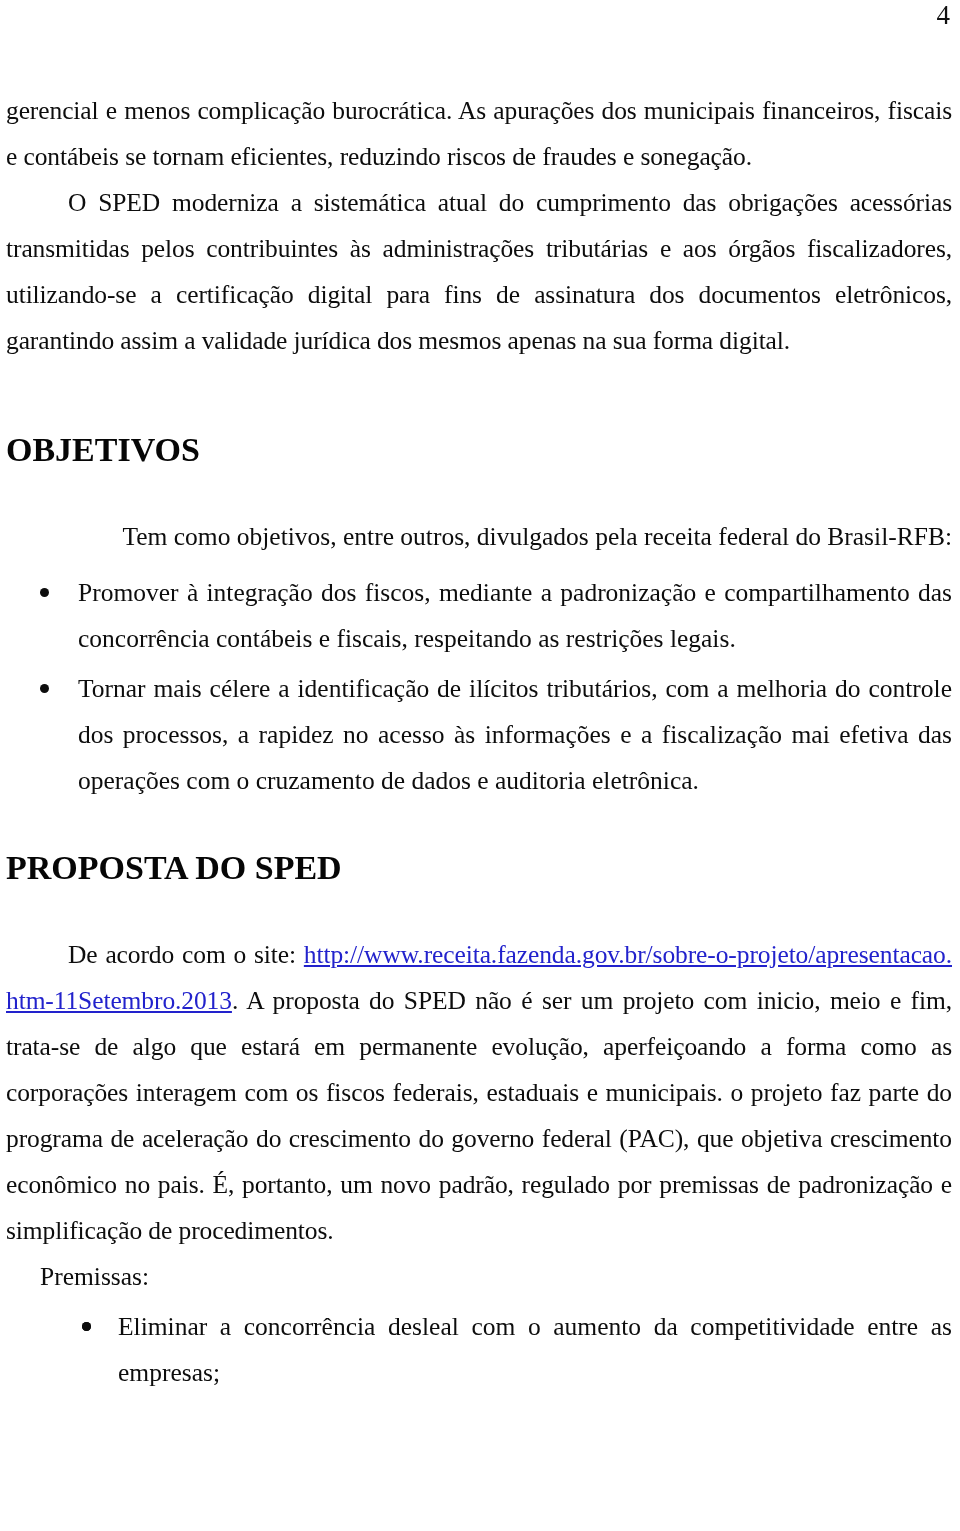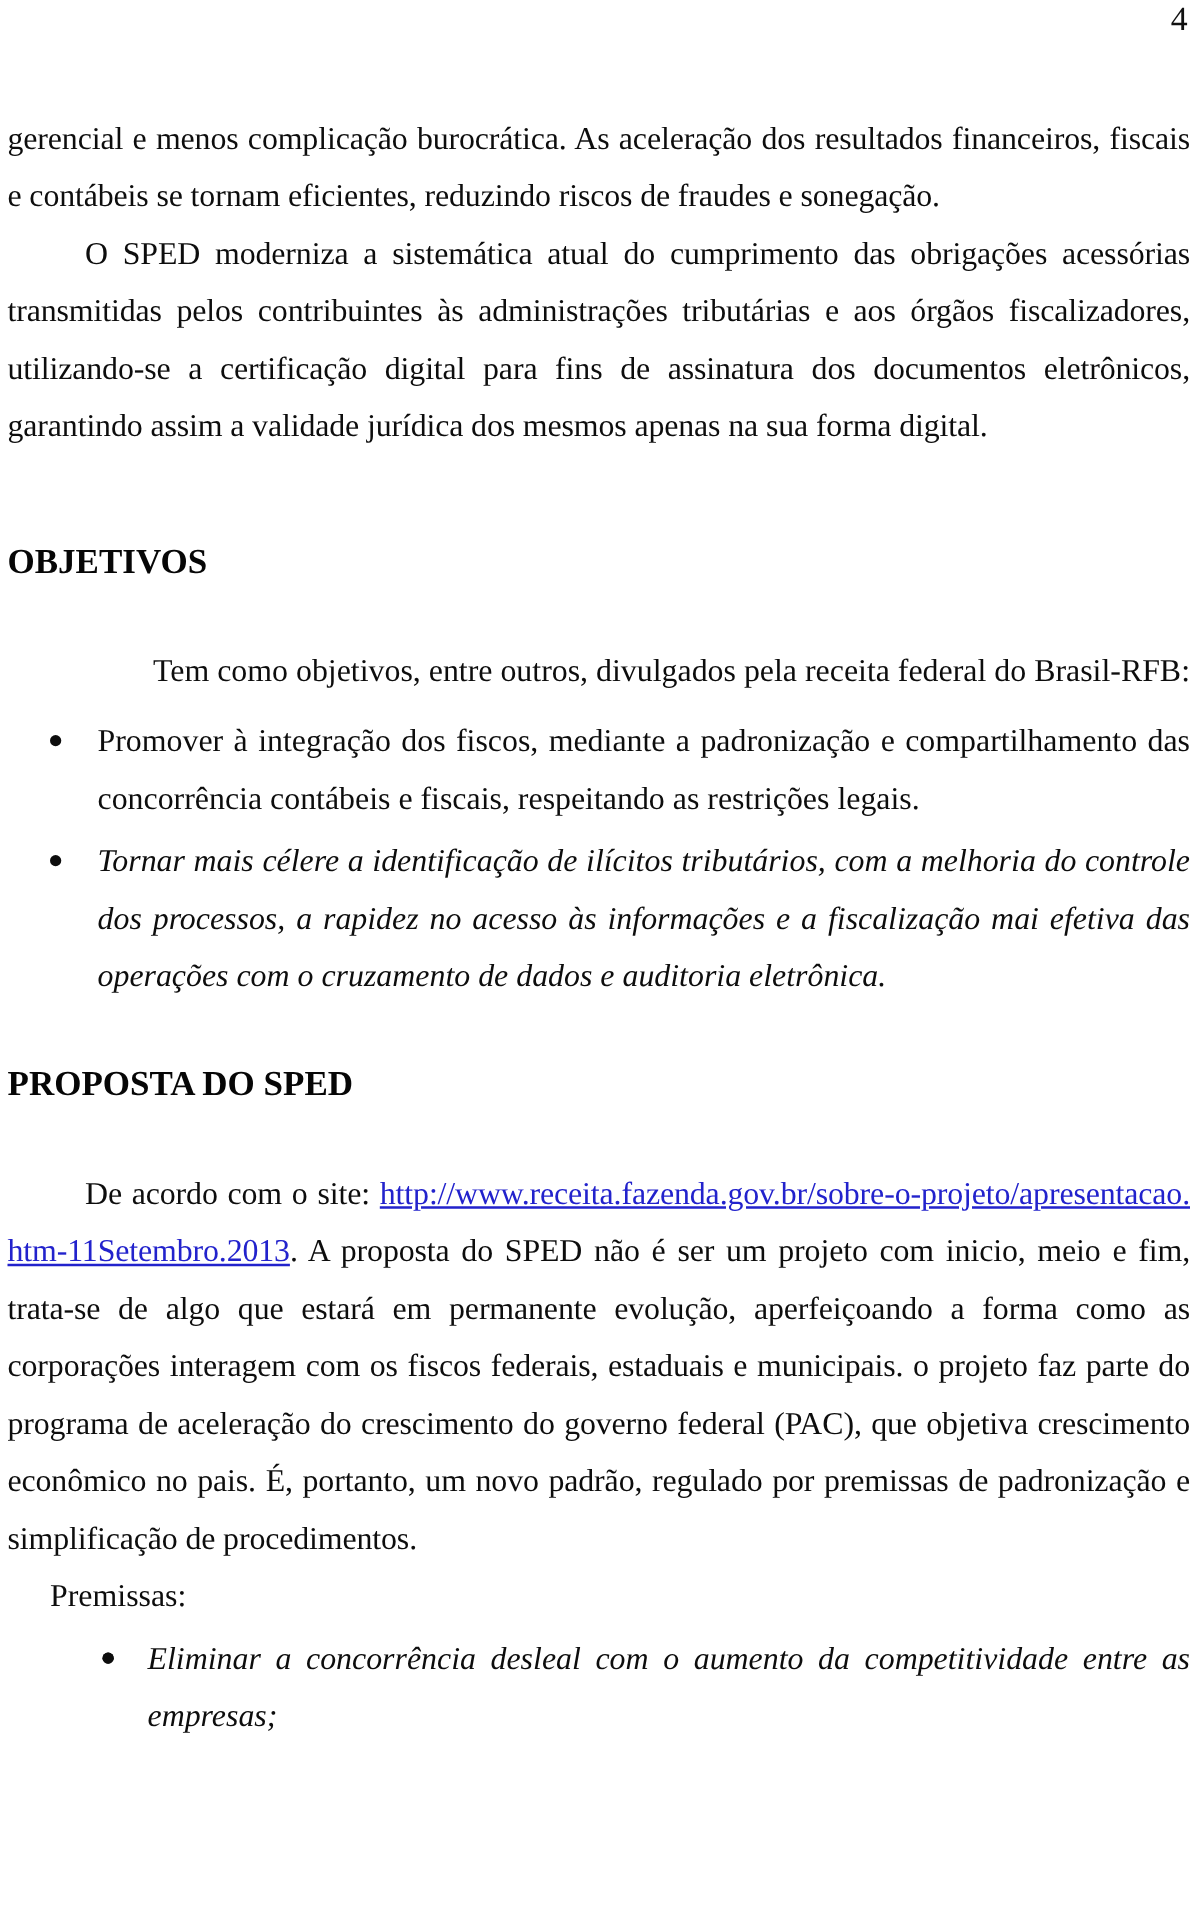--- a/index.html
+++ b/index.html
@@ -46,21 +46,21 @@
   }
   p.body-text.indent {
     text-indent: 62px;
   }
   .spacer-md { height: 44px; }
   .spacer-lg { height: 66px; }
   .spacer-xs { height: 10px; }
 
   h2.heading {
     margin: 0;
-    font-size: 28px;
+    font-size: 34px;
     line-height: 40px;
     font-weight: bold;
     letter-spacing: 0px;
     color: #060606;
   }
 
   .lead {
     margin: 0;
     font-size: 25.5px;
     line-height: 46px;
@@ -94,21 +94,20 @@
     border-radius: 50%;
   }
   ul.bullets.deep > li {
     padding-left: 112px;
   }
   ul.bullets.deep > li .dot {
     left: 76px;
   }
   ul.bullets > li:last-child {
     margin-bottom: 0;
-    font-style: italic;
   }
 
   .premissas-label {
     margin: 0;
     padding-left: 34px;
     font-size: 25.5px;
     line-height: 46px;
     color: #0d0d0d;
   }
 
@@ -120,21 +119,21 @@
 </style>
 </head>
 <body>
 
 <div class="page">
 
   <div class="page-number">4</div>
 
   <div class="content">
 
-    <p class="body-text">gerencial e menos complicação burocrática. As aceleração dos resultados financeiros, fiscais e contábeis se tornam eficientes, reduzindo riscos de fraudes e sonegação.</p>
+    <p class="body-text">gerencial e menos complicação burocrática. As apurações dos municipais financeiros, fiscais e contábeis se tornam eficientes, reduzindo riscos de fraudes e sonegação.</p>
 
     <p class="body-text indent">O SPED moderniza a sistemática atual do cumprimento das obrigações acessórias transmitidas pelos contribuintes às administrações tributárias e aos órgãos fiscalizadores, utilizando-se a certificação digital para fins de assinatura dos documentos eletrônicos, garantindo assim a validade jurídica dos mesmos apenas na sua forma digital.</p>
 
     <div class="spacer-lg"></div>
 
     <h2 class="heading">OBJETIVOS</h2>
 
     <div class="spacer-md"></div>
 
     <p class="lead">Tem como objetivos, entre outros, divulgados pela receita federal do Brasil-RFB:</p>

